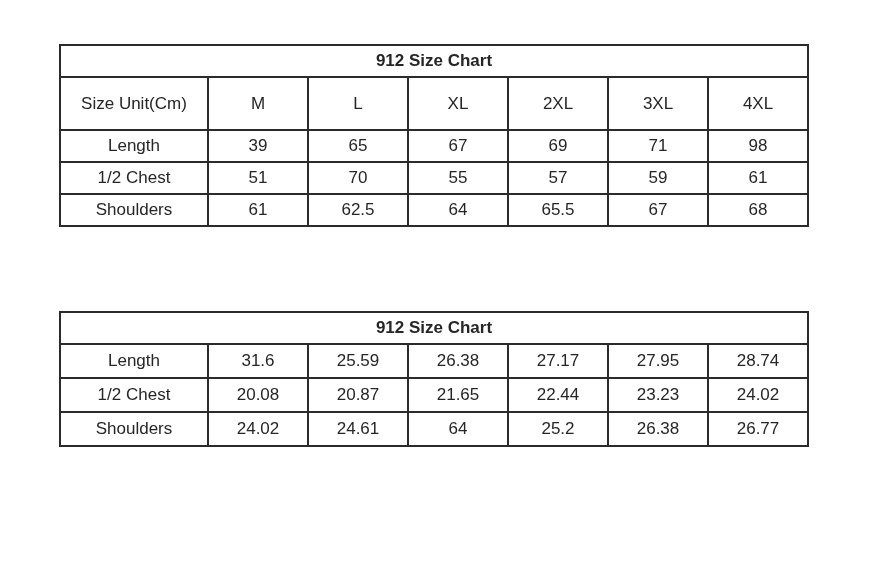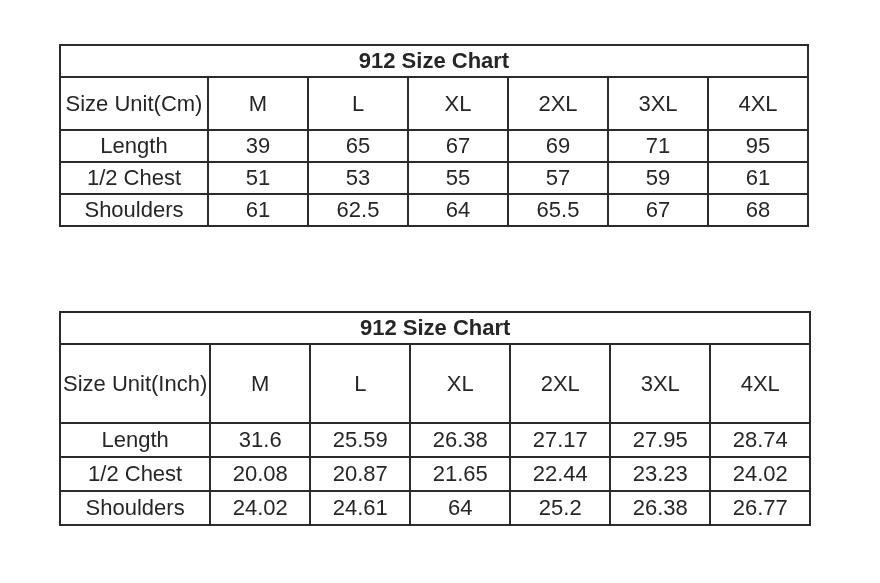--- a/index.html
+++ b/index.html
@@ -19,21 +19,21 @@
     table-layout: fixed;
     position: absolute;
     left: 59px;
   }
   table.t1 { top: 44px; }
   table.t2 { top: 311px; }
   table.size-chart td {
     border: 2px solid #2b2b2b;
     text-align: center;
     vertical-align: middle;
-    font-size: 22px;
+    font-size: 17px;
     color: #262626;
     padding: 0 2px;
     overflow: hidden;
     white-space: nowrap;
   }
   .title-row td {
     font-weight: bold;
     color: #0d0d0d;
     height: 30px;
   }
@@ -72,26 +72,26 @@
     <td>3XL</td>
     <td>4XL</td>
   </tr>
   <tr class="data-row">
     <td>Length</td>
     <td>39</td>
     <td>65</td>
     <td>67</td>
     <td>69</td>
     <td>71</td>
-    <td>95</td>
+    <td>98</td>
   </tr>
   <tr class="data-row">
     <td>1/2 Chest</td>
     <td>51</td>
-    <td>53</td>
+    <td>70</td>
     <td>55</td>
     <td>57</td>
     <td>59</td>
     <td>61</td>
   </tr>
   <tr class="data-row">
     <td>Shoulders</td>
     <td>61</td>
     <td>62.5</td>
     <td>64</td>
@@ -108,29 +108,20 @@
     <col style="width:100px">
       <col style="width:100px">
       <col style="width:100px">
     <col style="width:100px">
       <col style="width:100px">
       <col style="width:100px">
   </colgroup>
   <tbody>
       <tr class="title-row">
     <td colspan="7">912 Size Chart</td>
-  </tr>
-  <tr class="header-row">
-    <td>Size Unit(Inch)</td>
-    <td>M</td>
-    <td>L</td>
-    <td>XL</td>
-    <td>2XL</td>
-    <td>3XL</td>
-    <td>4XL</td>
   </tr>
   <tr class="data-row">
     <td>Length</td>
     <td>31.6</td>
     <td>25.59</td>
     <td>26.38</td>
     <td>27.17</td>
     <td>27.95</td>
     <td>28.74</td>
   </tr>

